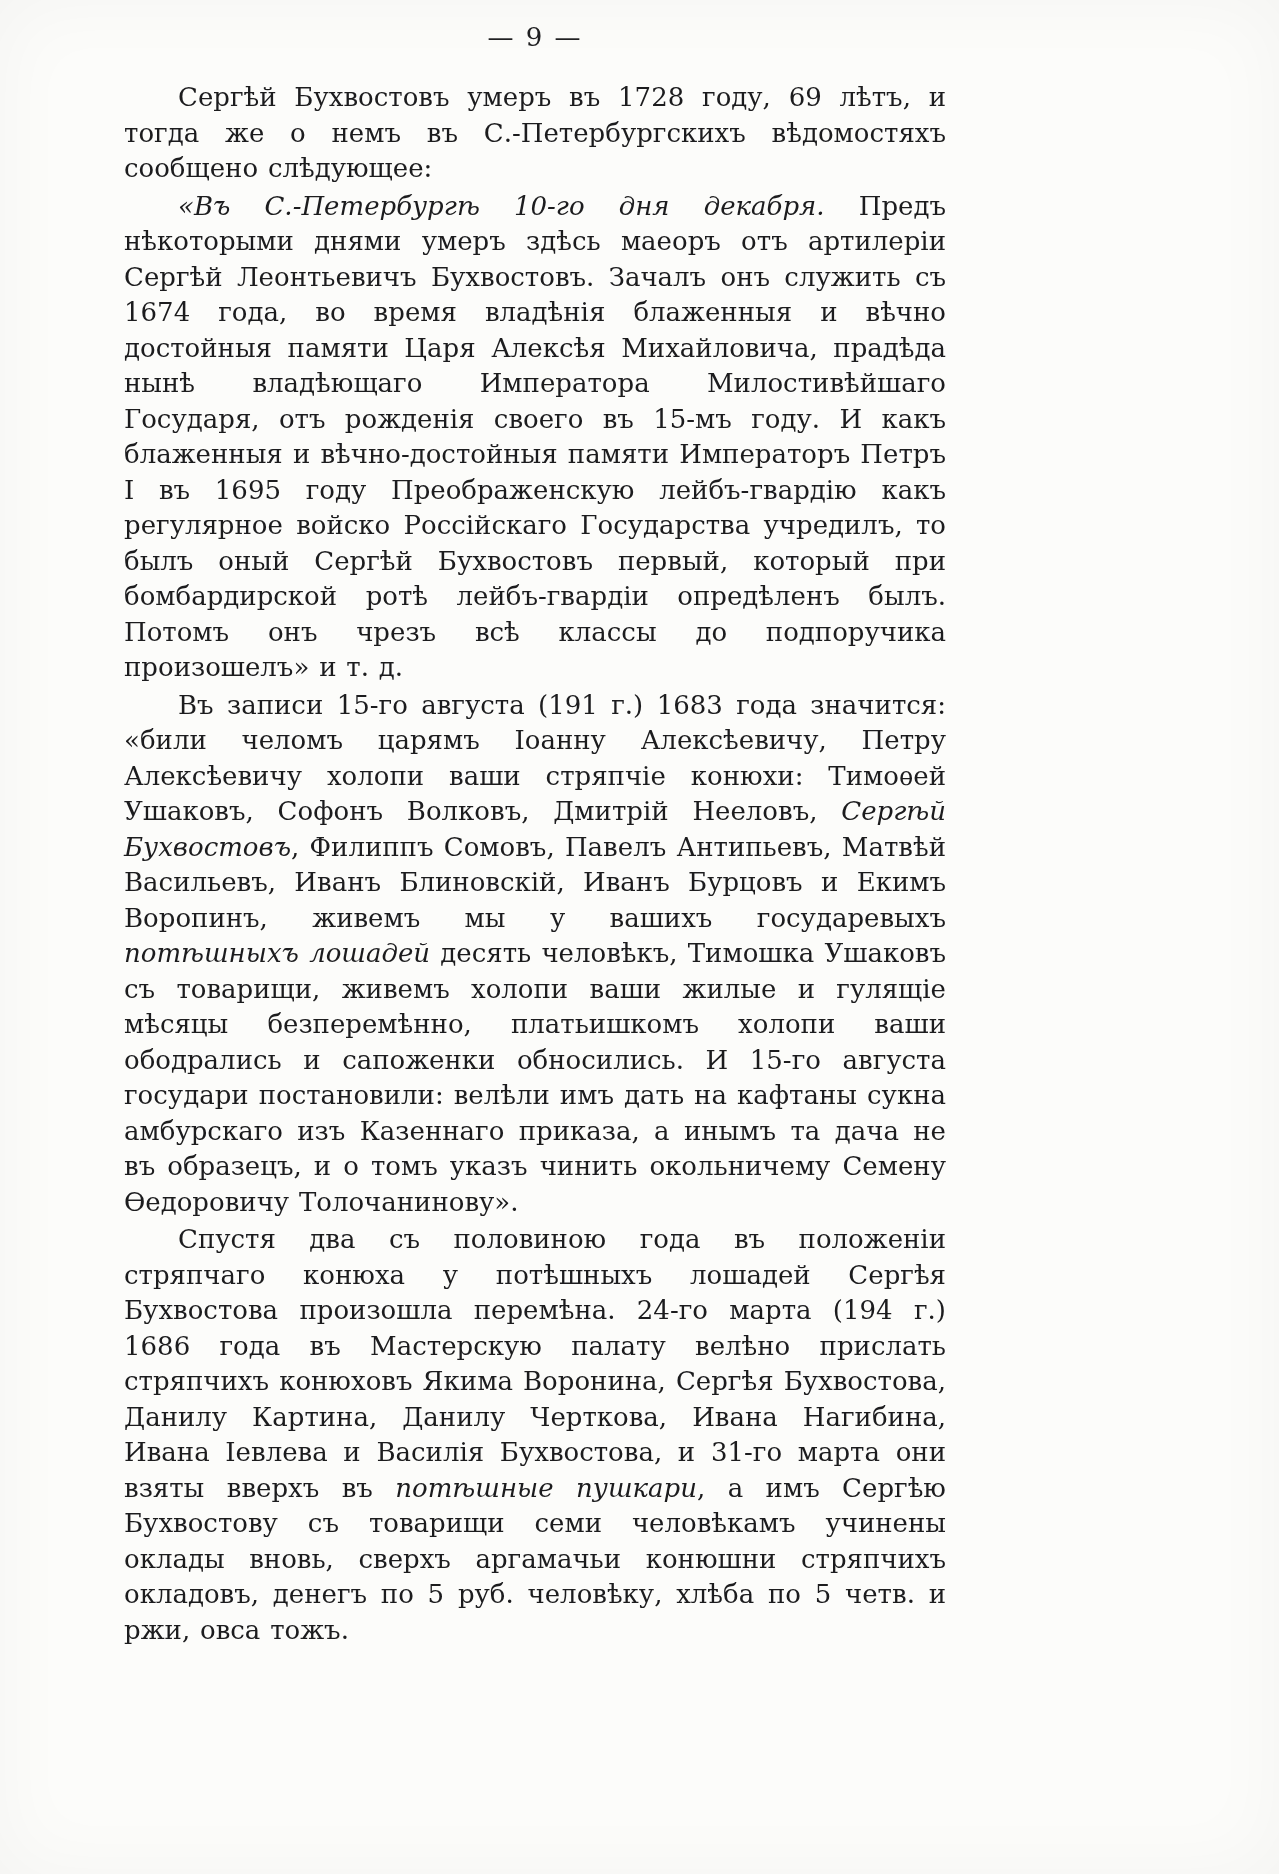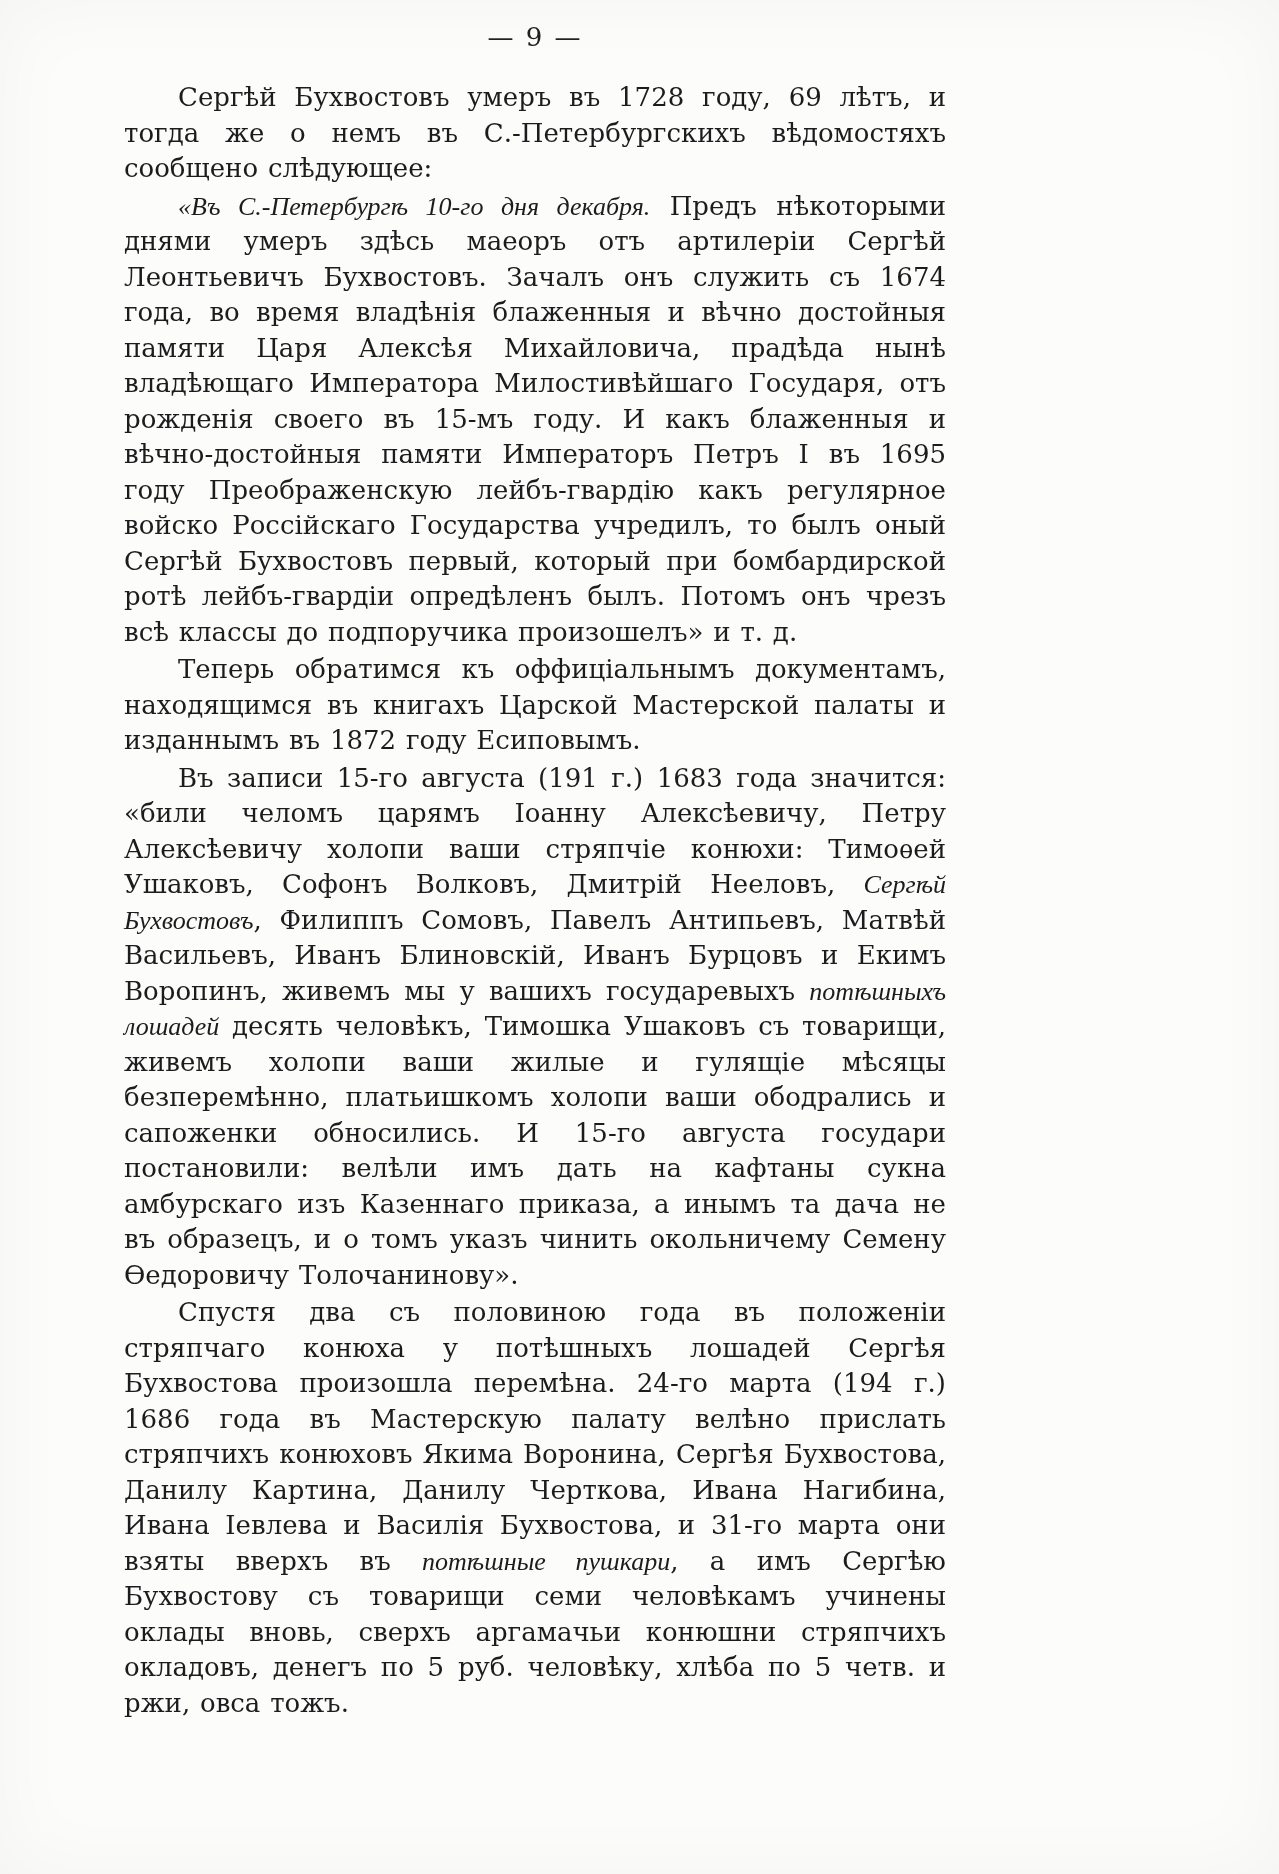--- a/index.html
+++ b/index.html
@@ -46,28 +46,26 @@
     -webkit-hyphens: auto;
   }
 
   .text-block p.para {
     margin: 2px;
     text-indent: 54px;
   }
 
   .text-block .it {
     font-style: italic;
-    font-family: Liberation Serif, serif;
   }
 </style>
 </head>
 <body>
 
 <div class="scan-page">
   <div class="page-number">— 9 —</div>
   <div class="text-block" lang="ru">
       <p class="para"><span>Сергѣй Бухвостовъ умеръ въ 1728 году, 69 лѣтъ, и тогда же о немъ въ С.-Петербургскихъ вѣдомостяхъ сообщено слѣдующее:</span></p>
       <p class="para"><span class="it">«Въ С.-Петербургѣ 10-го дня декабря.</span><span> Предъ нѣкоторыми днями умеръ здѣсь маеоръ отъ артилеріи Сергѣй Леонтьевичъ Бухвостовъ. Зачалъ онъ служить съ 1674 года, во время владѣнія блаженныя и вѣчно достойныя памяти Царя Алексѣя Михайловича, прадѣда нынѣ владѣющаго Императора Милостивѣйшаго Государя, отъ рожденія своего въ 15-мъ году. И какъ блаженныя и вѣчно-достойныя памяти Императоръ Петръ I въ 1695 году Преображенскую лейбъ-гвардію какъ регулярное войско Россійскаго Государства учредилъ, то былъ оный Сергѣй Бухвостовъ первый, который при бомбардирской ротѣ лейбъ-гвардіи опредѣленъ былъ. Потомъ онъ чрезъ всѣ классы до подпоручика произошелъ» и т. д.</span></p>
-      <p class="para"><span>Теперь обратимся къ оффиціальнымъ документамъ, находящимся въ книгахъ Царской Мастерской палаты и изданнымъ въ 1872 году Есиповымъ.</span></p>
       <p class="para"><span>Въ записи 15-го августа (191 г.) 1683 года значится: «били челомъ царямъ Іоанну Алексѣевичу, Петру Алексѣевичу холопи ваши стряпчіе конюхи: Тимоѳей Ушаковъ, Софонъ Волковъ, Дмитрій Нееловъ, </span><span class="it">Сергѣй Бухвостовъ</span><span>, Филиппъ Сомовъ, Павелъ Антипьевъ, Матвѣй Васильевъ, Иванъ Блиновскій, Иванъ Бурцовъ и Екимъ Воропинъ, живемъ мы у вашихъ государевыхъ </span><span class="it">потѣшныхъ лошадей</span><span> десять человѣкъ, Тимошка Ушаковъ съ товарищи, живемъ холопи ваши жилые и гулящіе мѣсяцы безперемѣнно, платьишкомъ холопи ваши ободрались и сапоженки обносились. И 15-го августа государи постановили: велѣли имъ дать на кафтаны сукна амбурскаго изъ Казеннаго приказа, а инымъ та дача не въ образецъ, и о томъ указъ чинить окольничему Семену Ѳедоровичу Толочанинову».</span></p>
       <p class="para"><span>Спустя два съ половиною года въ положеніи стряпчаго конюха у потѣшныхъ лошадей Сергѣя Бухвостова произошла перемѣна. 24-го марта (194 г.) 1686 года въ Мастерскую палату велѣно прислать стряпчихъ конюховъ Якима Воронина, Сергѣя Бухвостова, Данилу Картина, Данилу Черткова, Ивана Нагибина, Ивана Іевлева и Василія Бухвостова, и 31-го марта они взяты вверхъ въ </span><span class="it">потѣшные пушкари</span><span>, а имъ Сергѣю Бухвостову съ товарищи семи человѣкамъ учинены оклады вновь, сверхъ аргамачьи конюшни стряпчихъ окладовъ, денегъ по 5 руб. человѣку, хлѣба по 5 четв. и ржи, овса тожъ.</span></p>
     </div>
 </div>
 
 </body></html>

